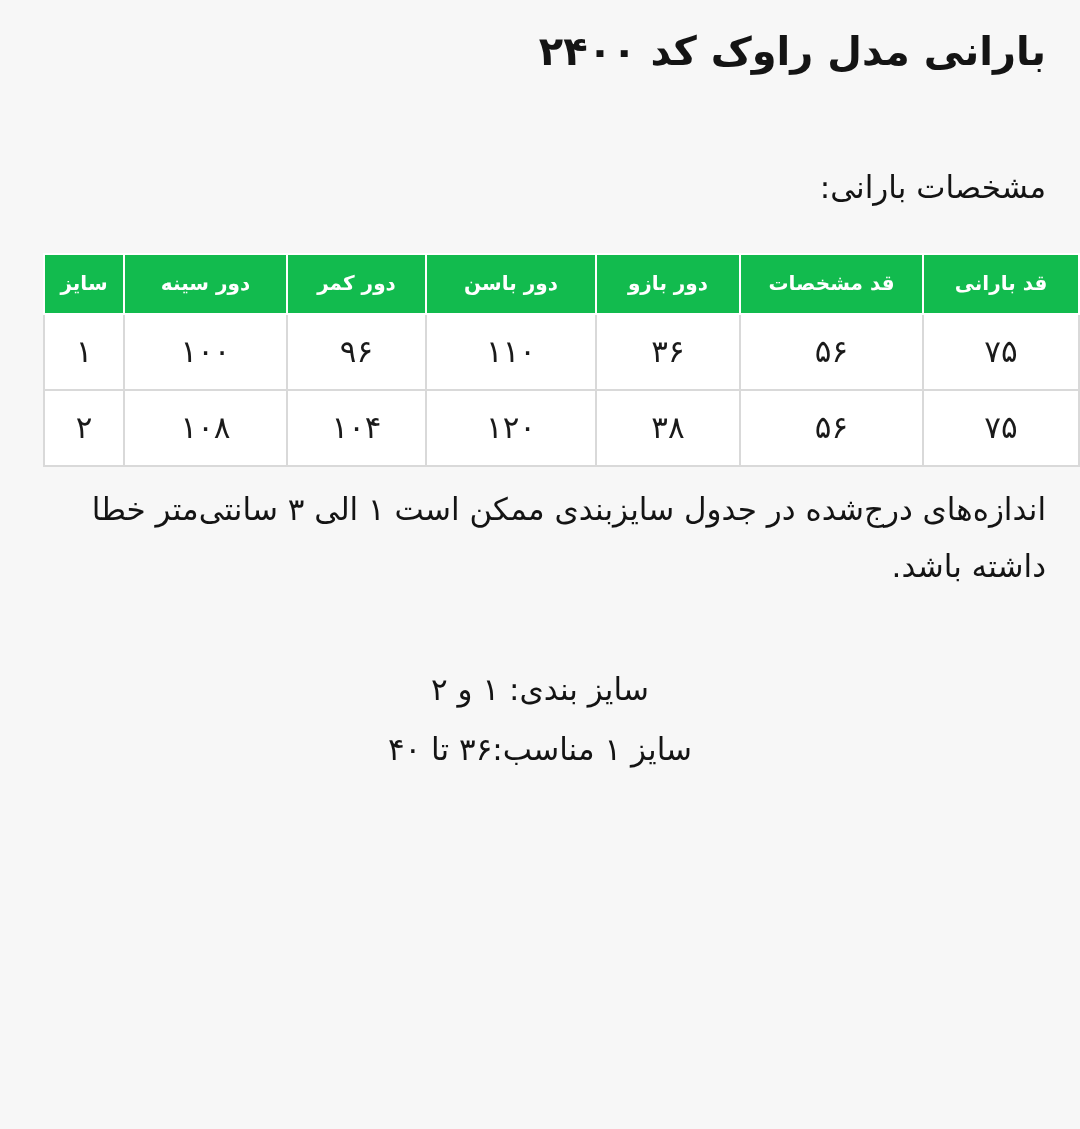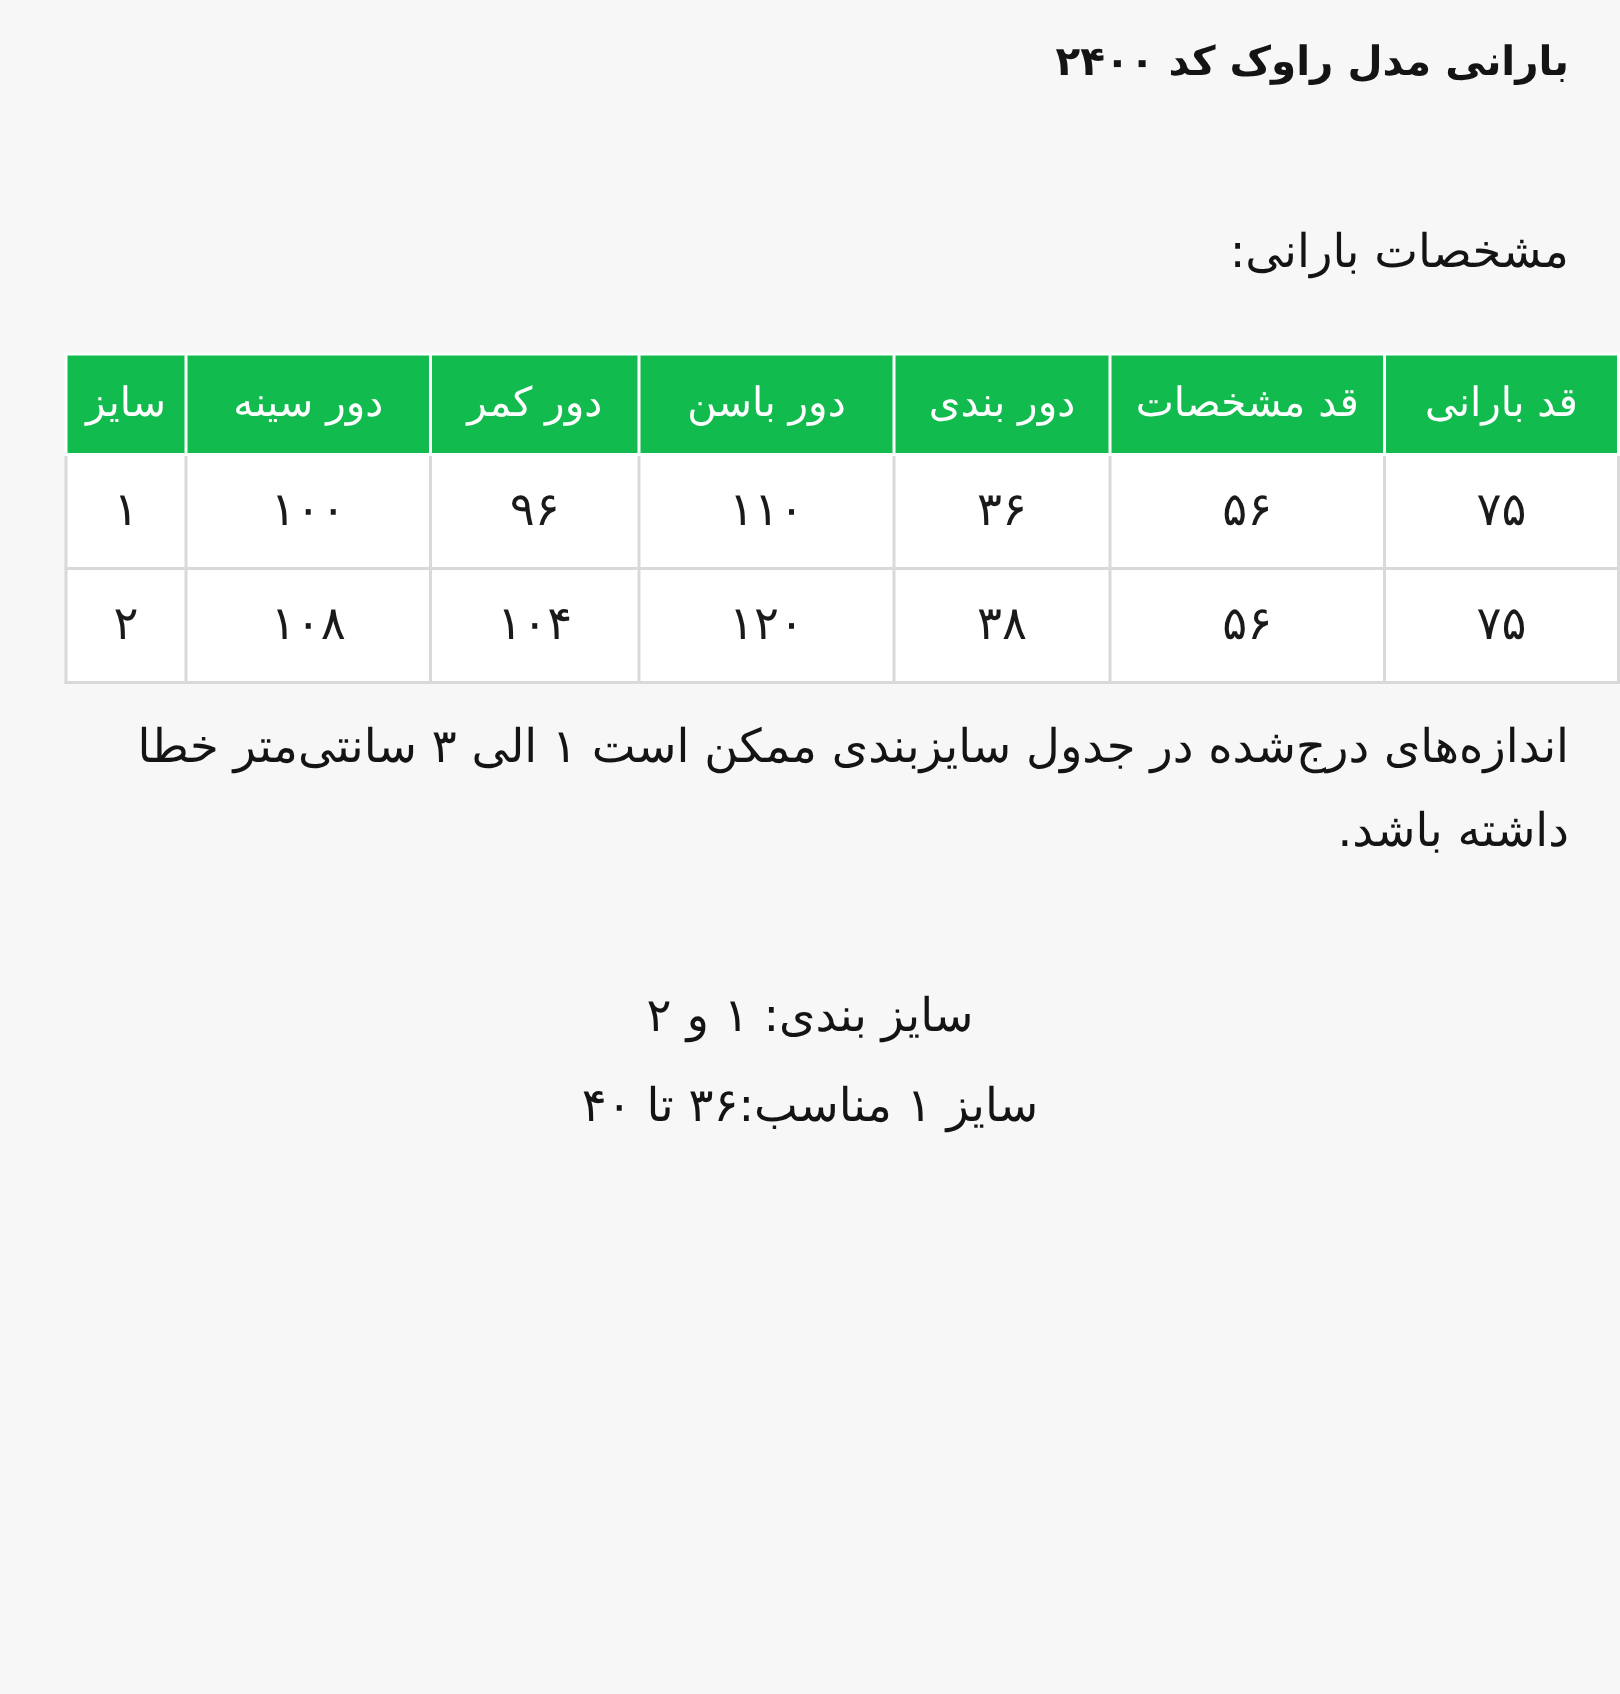--- a/index.html
+++ b/index.html
@@ -15,21 +15,21 @@
     overflow: hidden;
   }
   .page {
     position: relative;
     width: 1080px;
     height: 1129px;
     box-sizing: border-box;
     padding: 0;
   }
   .title {
-    font-size: 27px;
+    font-size: 40px;
     font-weight: bold;
     text-align: right;
     padding: 22px 34px 0 34px;
     line-height: 1.45;
     letter-spacing: 0px;
   }
   .subtitle {
     font-size: 31px;
     padding: 86px 34px 0 34px;
     line-height: 1.4;
@@ -39,22 +39,22 @@
     width: 1035px;
   }
   table.sizes {
     border-collapse: collapse;
     width: 1035px;
     table-layout: fixed;
   }
   table.sizes th {
     background: #12bb4e;
     color: #ffffff;
-    font-size: 27px;
-    font-weight: normal;
+    font-size: 20px;
+    font-weight: bold;
     padding: 16px 4px 18px 4px;
     border: 2px solid #ffffff;
     white-space: nowrap;
     text-align: center;
   }
   table.sizes td {
     background: #ffffff;
     color: #1a1a1a;
     font-size: 31px;
     padding: 18px 4px 20px 4px;
@@ -102,21 +102,21 @@
         <col class="c-arm">
         <col class="c-hip">
         <col class="c-waist">
         <col class="c-chest">
         <col class="c-size">
       </colgroup>
       <thead>
         <tr>
           <th>قد بارانی</th>
           <th>قد مشخصات</th>
-          <th>دور بندی</th>
+          <th>دور بازو</th>
           <th>دور باسن</th>
           <th>دور کمر</th>
           <th>دور سینه</th>
           <th>سایز</th>
         </tr>
       </thead>
       <tbody>
         <tr>
           <td>۷۵</td>
           <td>۵۶</td>

